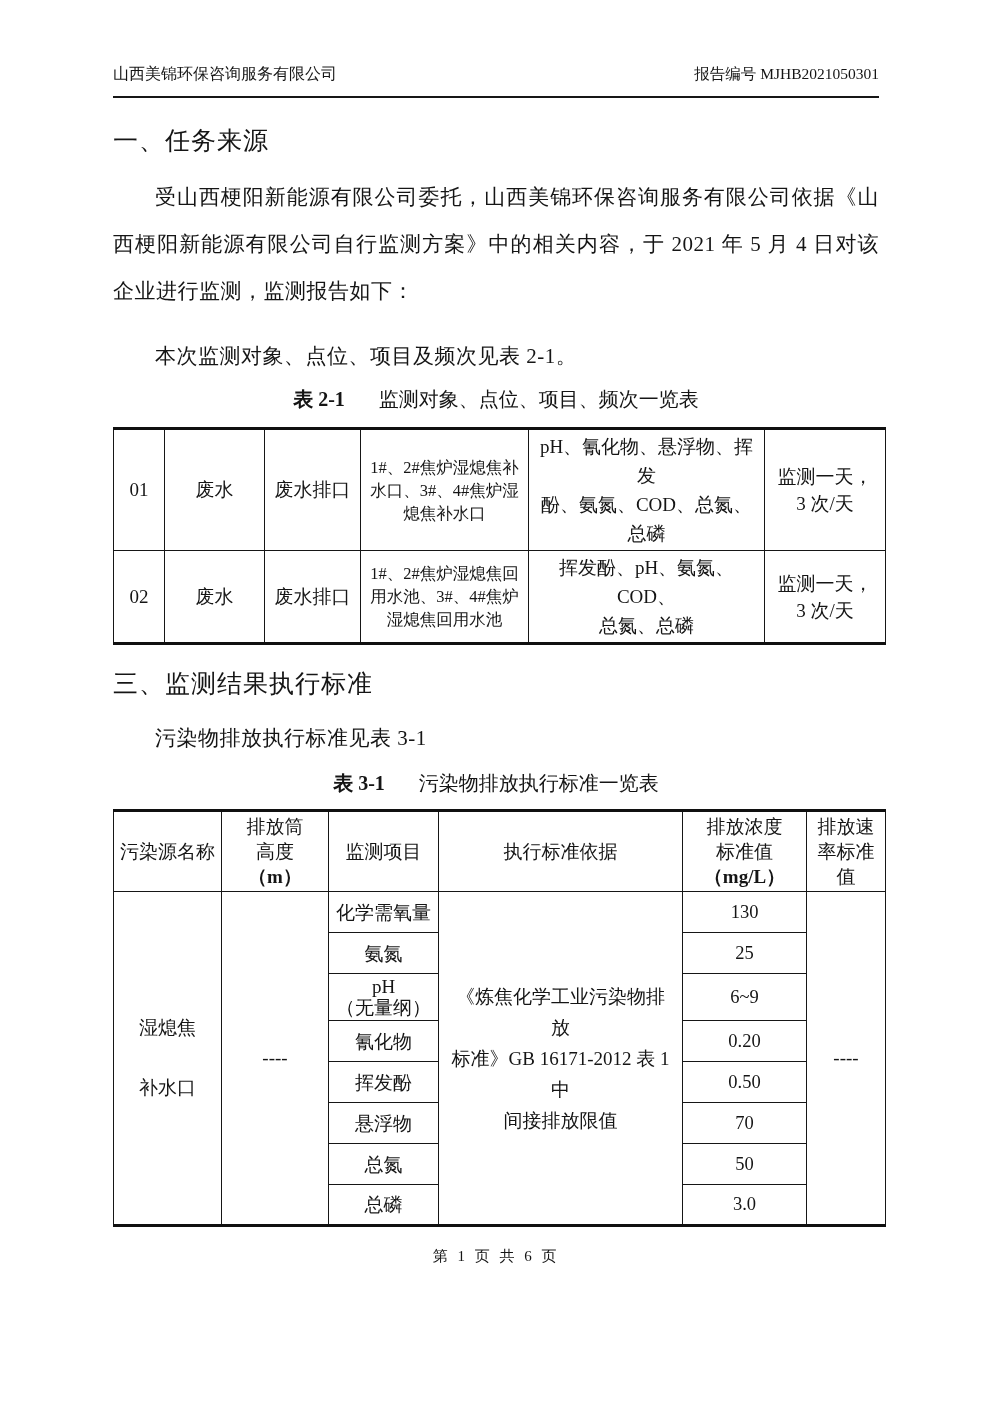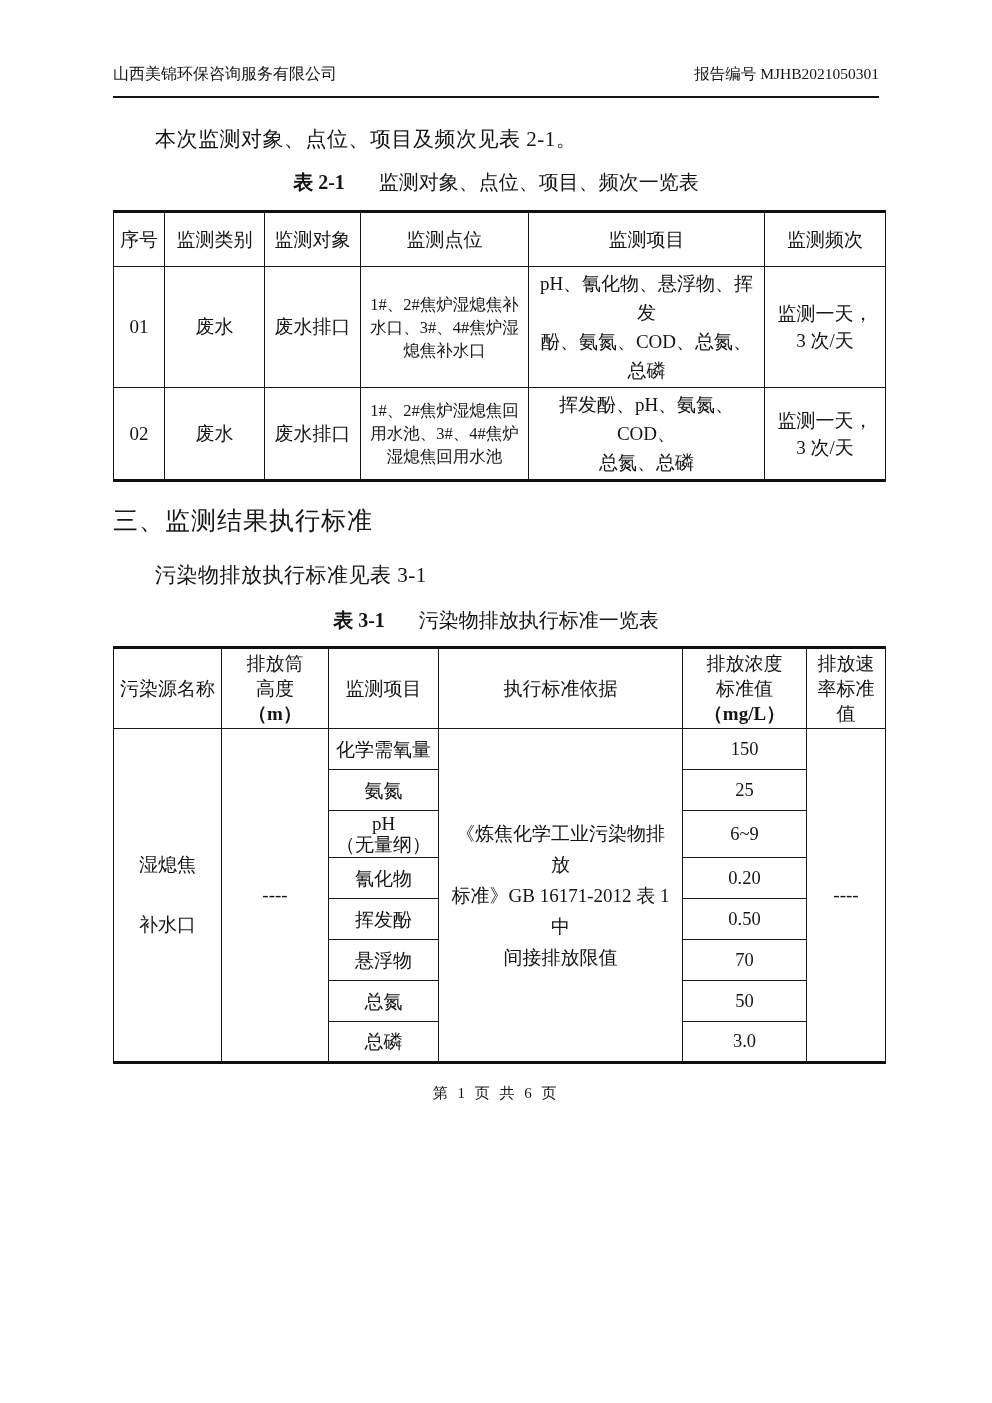--- a/index.html
+++ b/index.html
@@ -66,45 +66,39 @@
 </head>
 <body>
 
 <div class="page">
 
   <div class="doc-header">
     <span class="left">山西美锦环保咨询服务有限公司</span>
     <span class="right">报告编号 MJHB2021050301</span>
   </div>
 
+  <h1 class="sec h1-1">一、任务来源</h1>
+  <p class="body p1">受山西梗阳新能源有限公司委托，山西美锦环保咨询服务有限公司依据《山西梗阳新能源有限公司自行监测方案》中的相关内容，于 2021 年 5 月 4 日对该企业进行监测，监测报告如下：</p>
 
   <p class="body p2">本次监测对象、点位、项目及频次见表 2-1。</p>
 
   <div class="caption">
     <span class="lbl">表 2-1</span><span class="txt">监测对象、点位、项目、频次一览表</span>
   </div>
 
   <table class="t2">
     <colgroup>
       <col style="width:51px">
         <col style="width:100px">
         <col style="width:96px">
       <col style="width:168px">
         <col style="width:236px">
         <col style="width:121px">
     </colgroup>
     <tbody>
-        <tr class="head">
-      <th>序号</th>
-      <th>监测类别</th>
-      <th>监测对象</th>
-      <th>监测点位</th>
-      <th>监测项目</th>
-      <th>监测频次</th>
-    </tr>
     <tr class="r1">
       <td>01</td>
       <td>废水</td>
       <td>废水排口</td>
       <td class="points ml">1#、2#焦炉湿熄焦补
 水口、3#、4#焦炉湿
 熄焦补水口</td>
       <td class="items ml">pH、氰化物、悬浮物、挥发
 酚、氨氮、COD、总氮、总磷</td>
       <td class="freq ml">监测一天，
@@ -155,21 +149,21 @@
 值</th>
     </tr>
     <tr class="r">
       <td class="source ml" rowspan="8">湿熄焦
 补水口</td>
       <td rowspan="8">----</td>
       <td class="item ml">化学需氧量</td>
       <td class="basis ml" rowspan="8">《炼焦化学工业污染物排放
 标准》GB 16171-2012 表 1 中
 间接排放限值</td>
-      <td class="limit">150</td>
+      <td class="limit">130</td>
       <td rowspan="8">----</td>
     </tr>
     <tr class="r">
       <td class="item ml">氨氮</td>
       <td class="limit">25</td>
     </tr>
     <tr class="tall">
       <td class="item ml">pH
 （无量纲）</td>
       <td class="limit">6~9</td>

